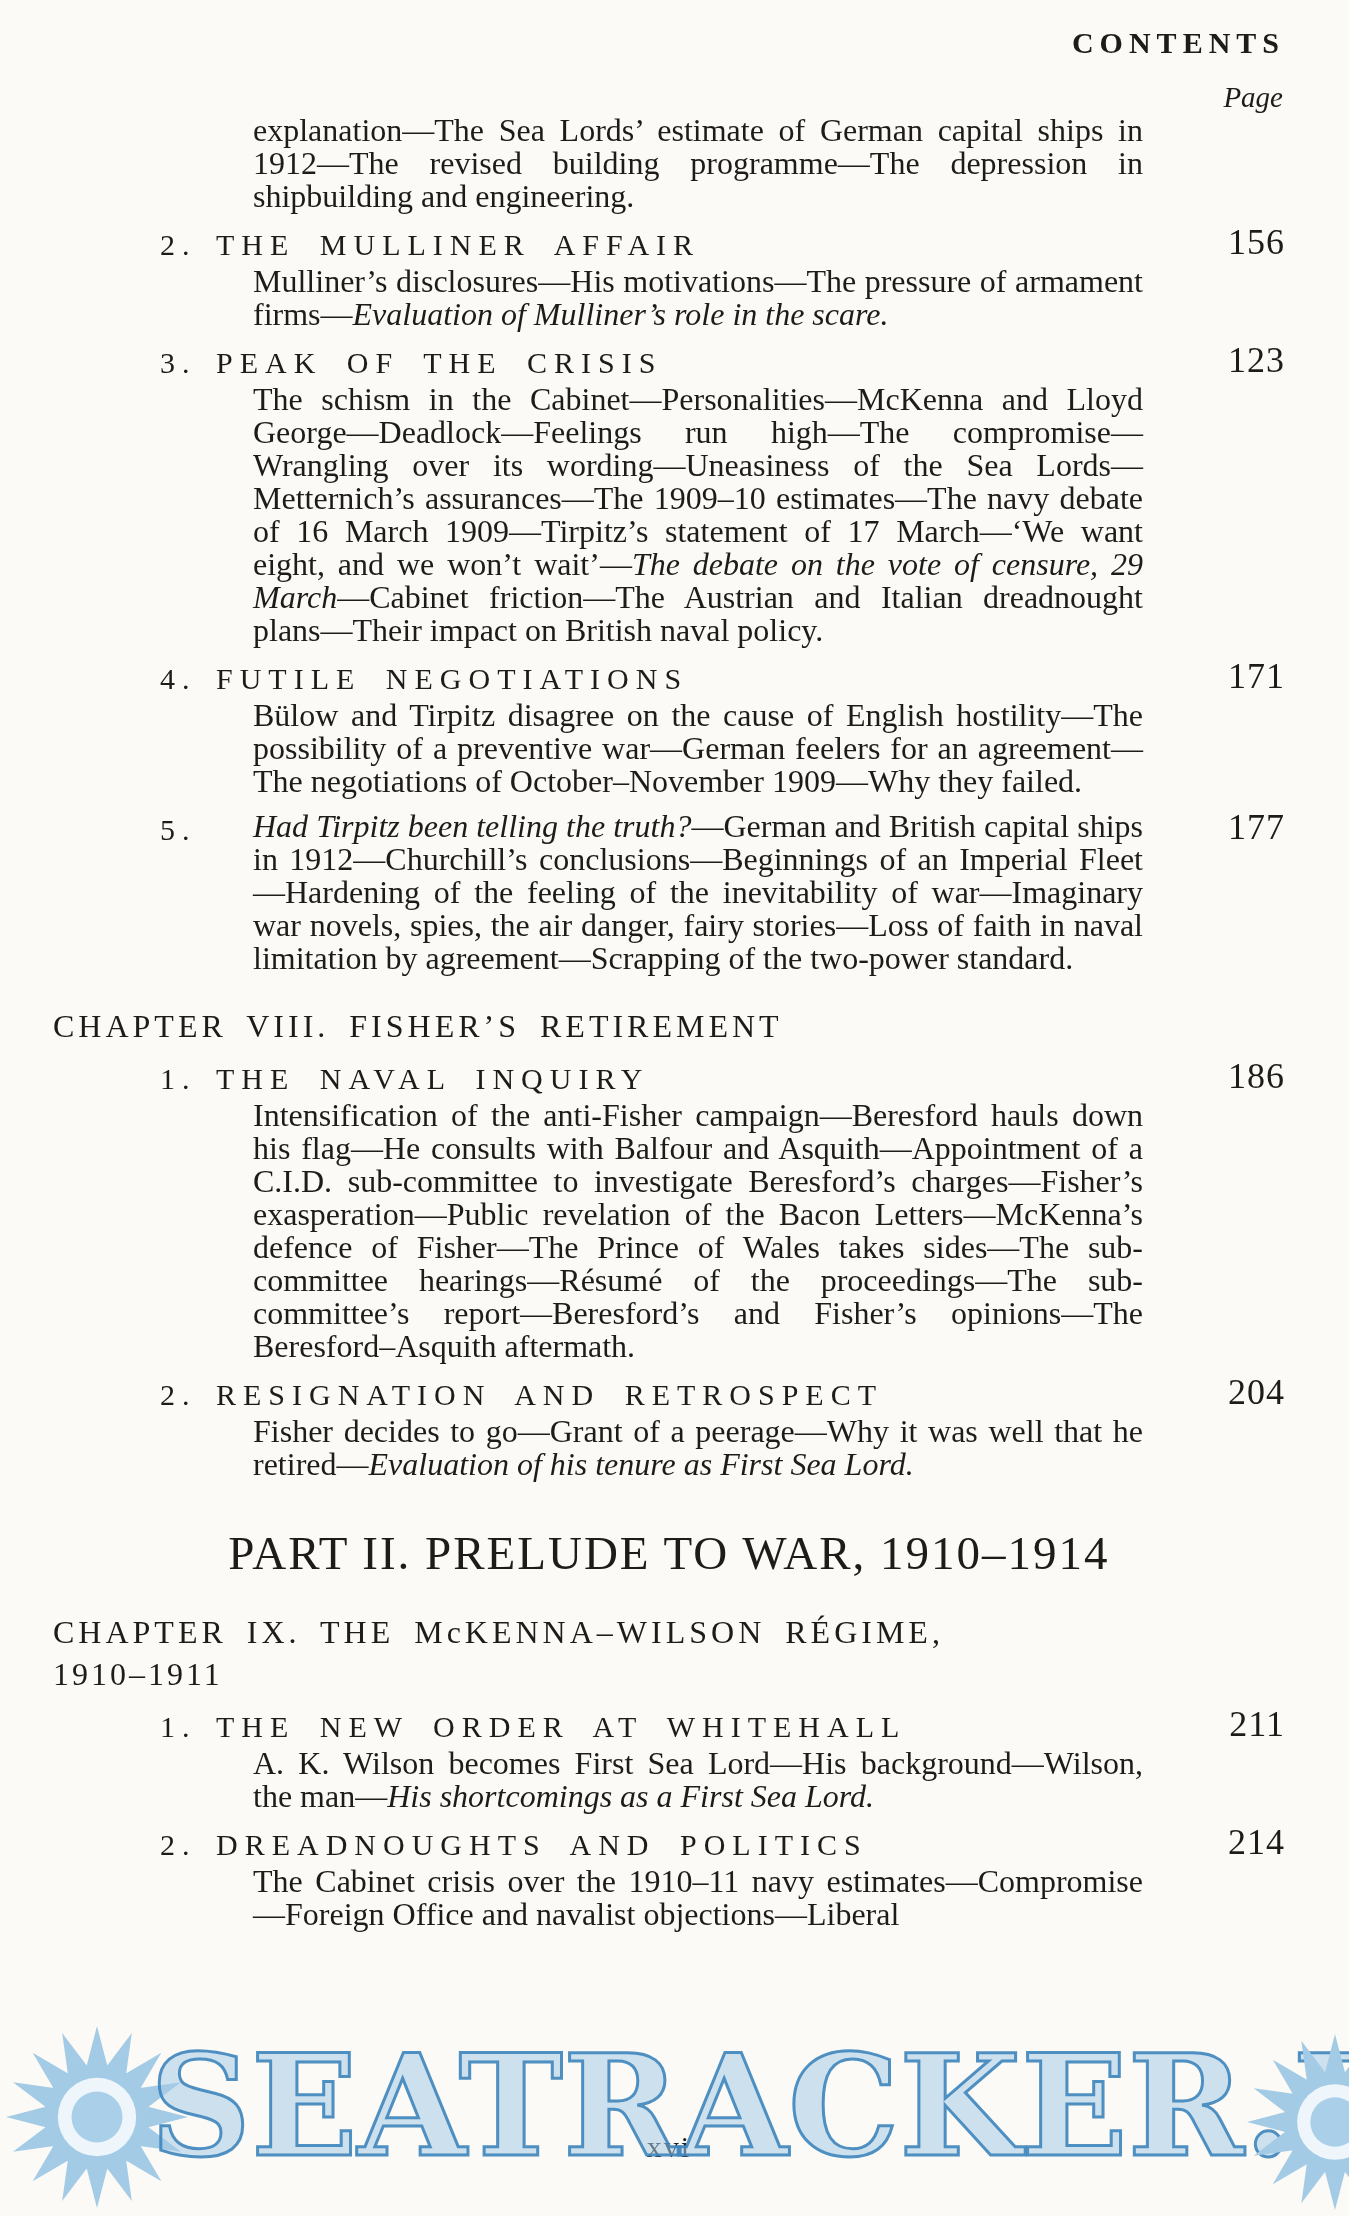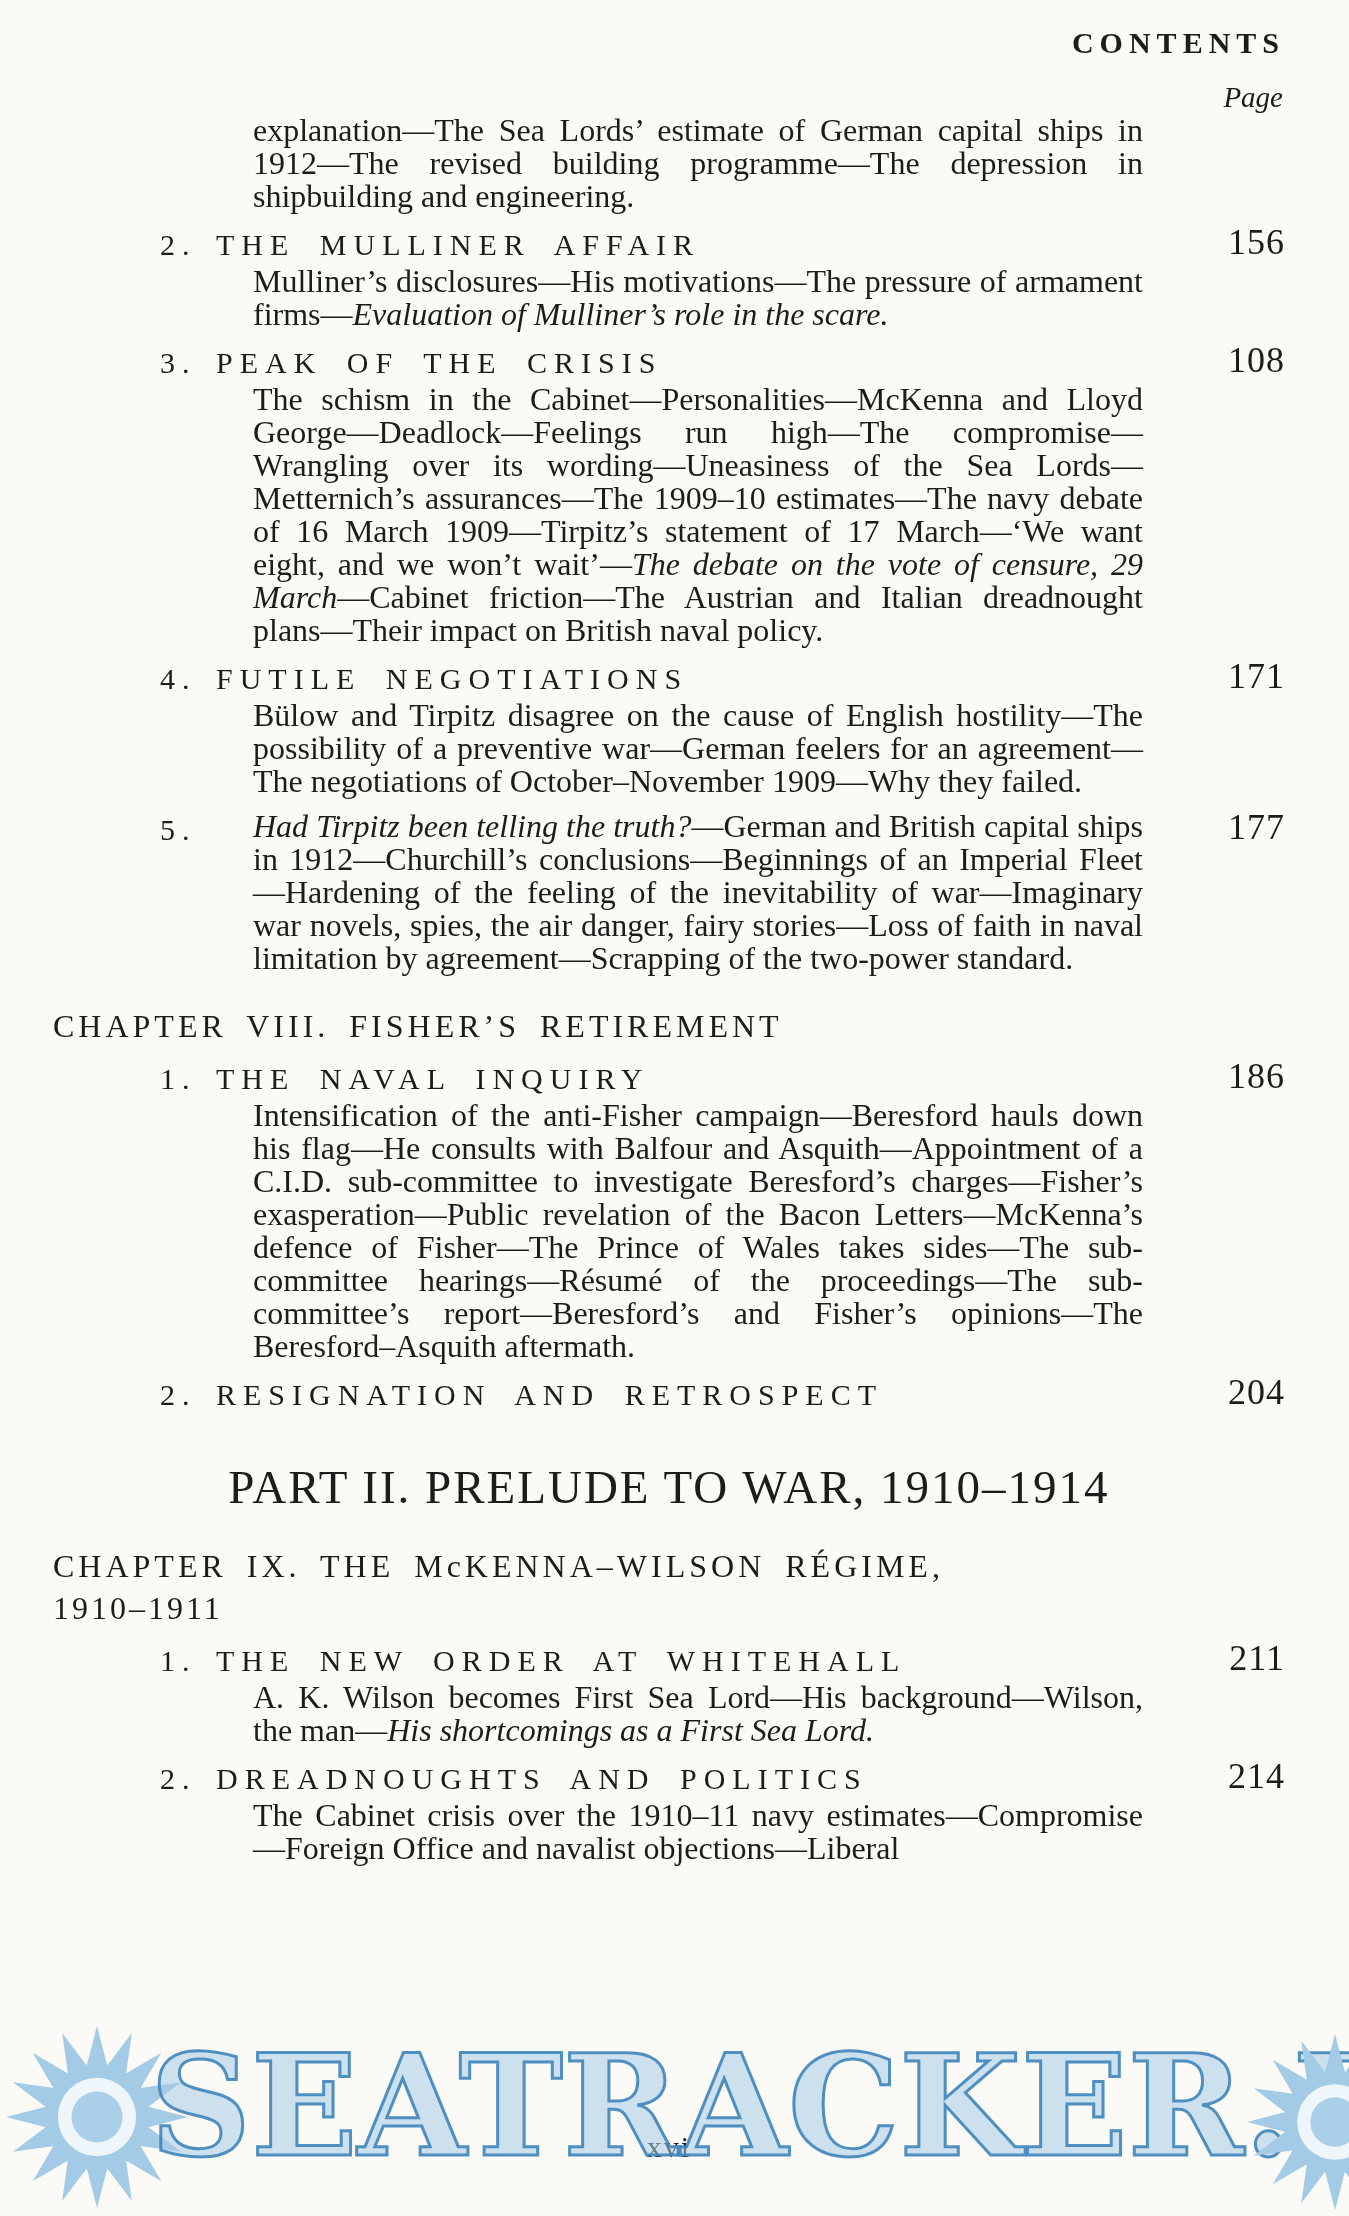--- a/index.html
+++ b/index.html
@@ -126,21 +126,21 @@
         <div class="desc"><span class="rm">explanation—The Sea Lords’ estimate of German capital ships in 1912—The revised building programme—The depression in shipbuilding and engineering.</span></div>
         <div class="sec-head">
           <span class="sec-num">2.</span>
           <div class="sec-title">THE MULLINER AFFAIR</div>
           <span class="page-num">156</span>
         </div>
         <div class="desc"><span class="rm">Mulliner’s disclosures—His motivations—The pressure of armament firms—</span><span class="it">Evaluation of Mulliner’s role in the scare.</span></div>
         <div class="sec-head">
           <span class="sec-num">3.</span>
           <div class="sec-title">PEAK OF THE CRISIS</div>
-          <span class="page-num">108</span>
+          <span class="page-num">123</span>
         </div>
         <div class="desc"><span class="rm">The schism in the Cabinet—Personalities—McKenna and Lloyd George—Deadlock—Feelings run high—The compromise—Wrangling over its wording—Uneasiness of the Sea Lords—Metternich’s assurances—The 1909–10 estimates—The navy debate of 16 March 1909—Tirpitz’s statement of 17 March—‘We want eight, and we won’t wait’—</span><span class="it">The debate on the vote of censure, 29 March</span><span class="rm">—Cabinet friction—The Austrian and Italian dreadnought plans—Their impact on British naval policy.</span></div>
         <div class="sec-head">
           <span class="sec-num">4.</span>
           <div class="sec-title">FUTILE NEGOTIATIONS</div>
           <span class="page-num">171</span>
         </div>
         <div class="desc"><span class="rm">Bülow and Tirpitz disagree on the cause of English hostility—The possibility of a preventive war—German feelers for an agreement—The negotiations of October–November 1909—Why they failed.</span></div>
         <div class="sec-head">
           <span class="sec-num">5.</span>
@@ -154,20 +154,21 @@
           <span class="sec-num">1.</span>
           <div class="sec-title">THE NAVAL INQUIRY</div>
           <span class="page-num">186</span>
         </div>
         <div class="desc"><span class="rm">Intensification of the anti-Fisher campaign—Beresford hauls down his flag—He consults with Balfour and Asquith—Appointment of a C.I.D. sub-committee to investigate Beresford’s charges—Fisher’s exasperation—Public revelation of the Bacon Letters—McKenna’s defence of Fisher—The Prince of Wales takes sides—The sub-committee hearings—Résumé of the proceedings—The sub-committee’s report—Beresford’s and Fisher’s opinions—The Beresford–Asquith aftermath.</span></div>
         <div class="sec-head">
           <span class="sec-num">2.</span>
           <div class="sec-title">RESIGNATION AND RETROSPECT</div>
           <span class="page-num">204</span>
         </div>
+        <div class="desc"><span class="rm">Fisher decides to go—Grant of a peerage—Why it was well that he retired—</span><span class="it">Evaluation of his tenure as First Sea Lord.</span></div>
         <div class="part-heading">PART II. PRELUDE TO WAR, 1910–1914</div>
         <div class="chapter-heading">
           <div class="chapter-line1">CHAPTER IX. THE McKENNA–WILSON RÉGIME,</div>
           <div class="chapter-line2">1910–1911</div>
         </div>
         <div class="sec-head">
           <span class="sec-num">1.</span>
           <div class="sec-title">THE NEW ORDER AT WHITEHALL</div>
           <span class="page-num">211</span>
         </div>

